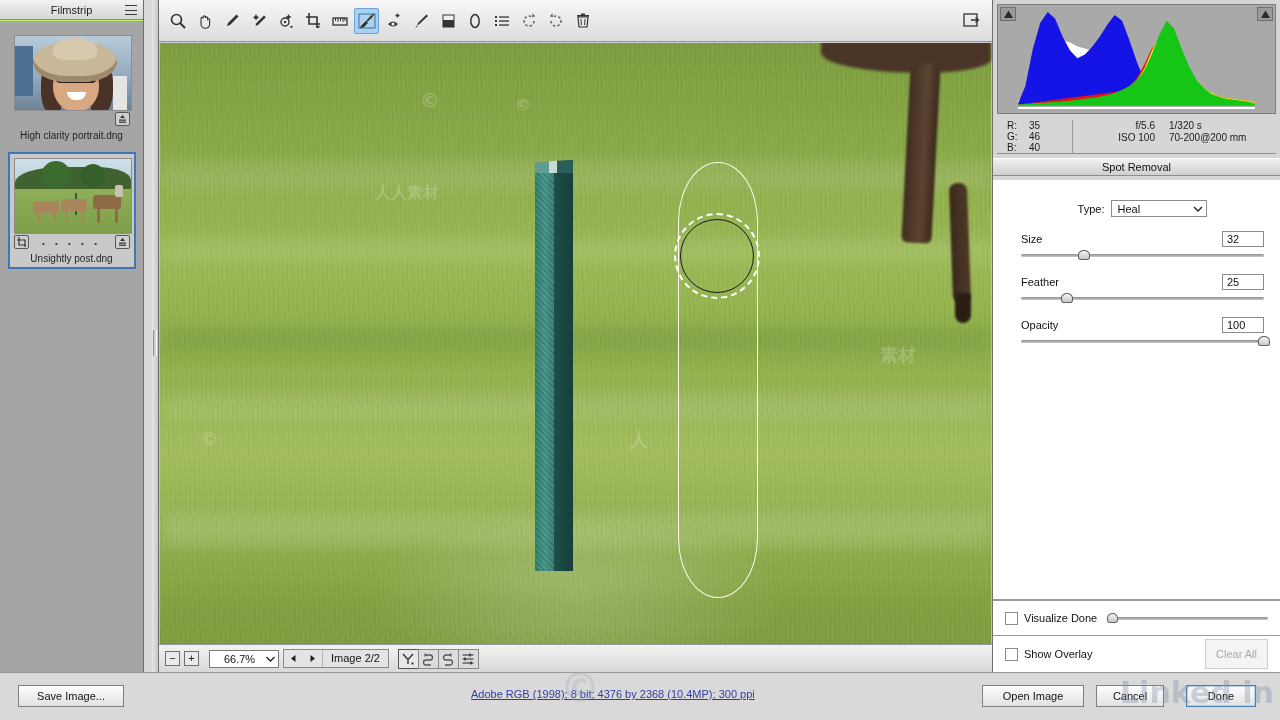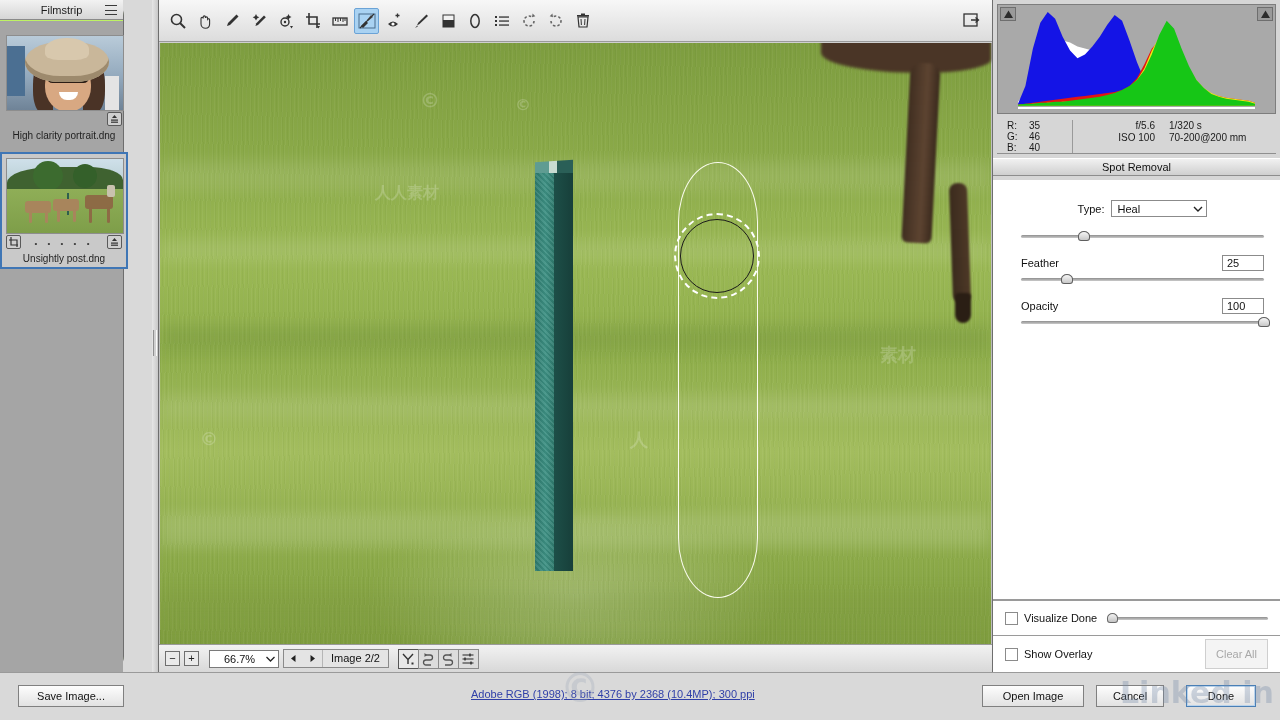--- a/index.html
+++ b/index.html
@@ -7,24 +7,23 @@
     width: 1280px; height: 720px;
     overflow: hidden;
     font-family: "Liberation Sans", sans-serif;
     font-size: 11px;
     background: #d4d0c8;
   }
   #app { position: relative; width: 1280px; height: 720px; background: #d9d9d9; }
 
   
   #filmstrip {
-    position: absolute; left: 0; top: 0; width: 124px; height: 672px;
+    position: absolute; left: 0; top: 0; width: 144px; height: 672px;
     background: #bef264;
     border-right: 1px solid #6e6e6e;
-    border-radius: 16px;
   }
   #filmstrip-header {
     position: relative; height: 20px;
     background: linear-gradient(#f2f2f2, #d6d6d6);
     border-bottom: 1px solid #8a8a8a;
     display: flex; align-items: center; justify-content: center;
     color: #1c1c1c; font-size: 11px;
   }
   #filmstrip-header .menu-icon {
     position: absolute; right: 4px; top: 4px;
@@ -782,20 +781,24 @@
         <span class="lbl">Type:</span>
         <div id="type-select">
           <span>Heal</span>
           <svg width="10" height="6" viewBox="0 0 10 6">
               <path d="M1 1 L5 5 L9 1" stroke="#222" stroke-width="1.4" fill="none"></path>
             </svg>
         </div>
       </div>
 
       <div class="slider-block">
+        <div class="slider-top">
+          <span class="slider-label">Size</span>
+          <div class="slider-value">32</div>
+        </div>
         <div class="slider-track">
           <div class="rail"></div>
             <div class="knob" style="left:26%"></div>
         </div>
       </div>
 
       <div class="slider-block">
         <div class="slider-top">
           <span class="slider-label">Feather</span>
           <div class="slider-value">25</div>

